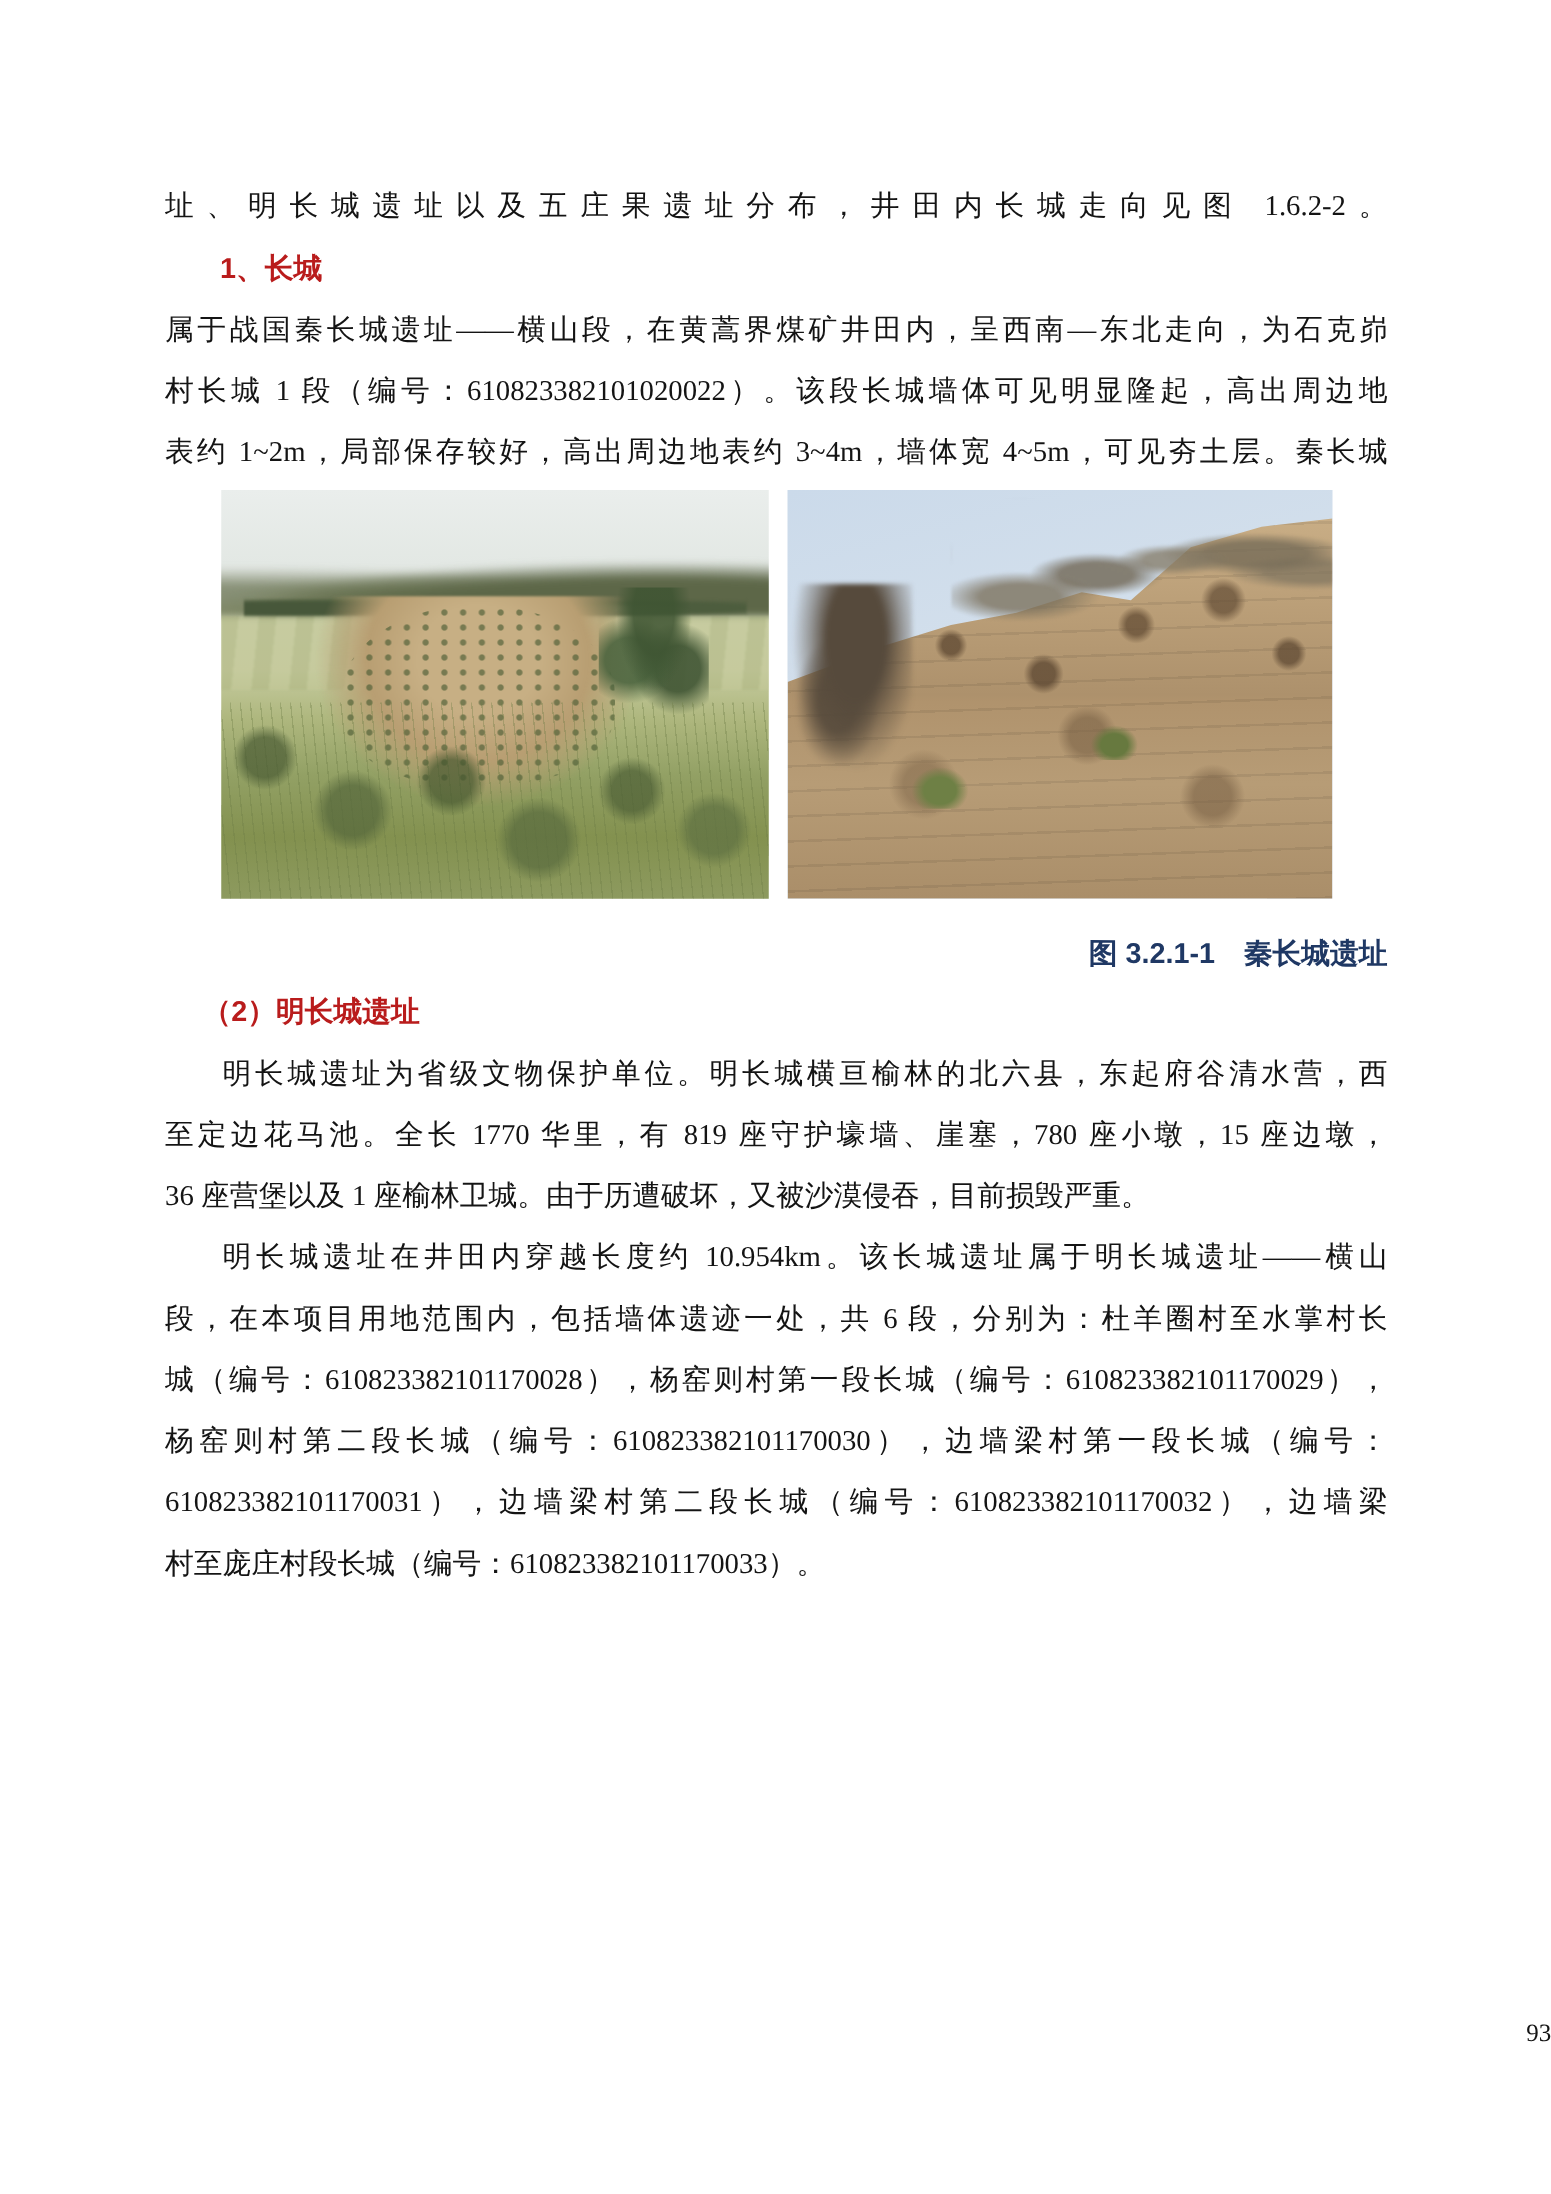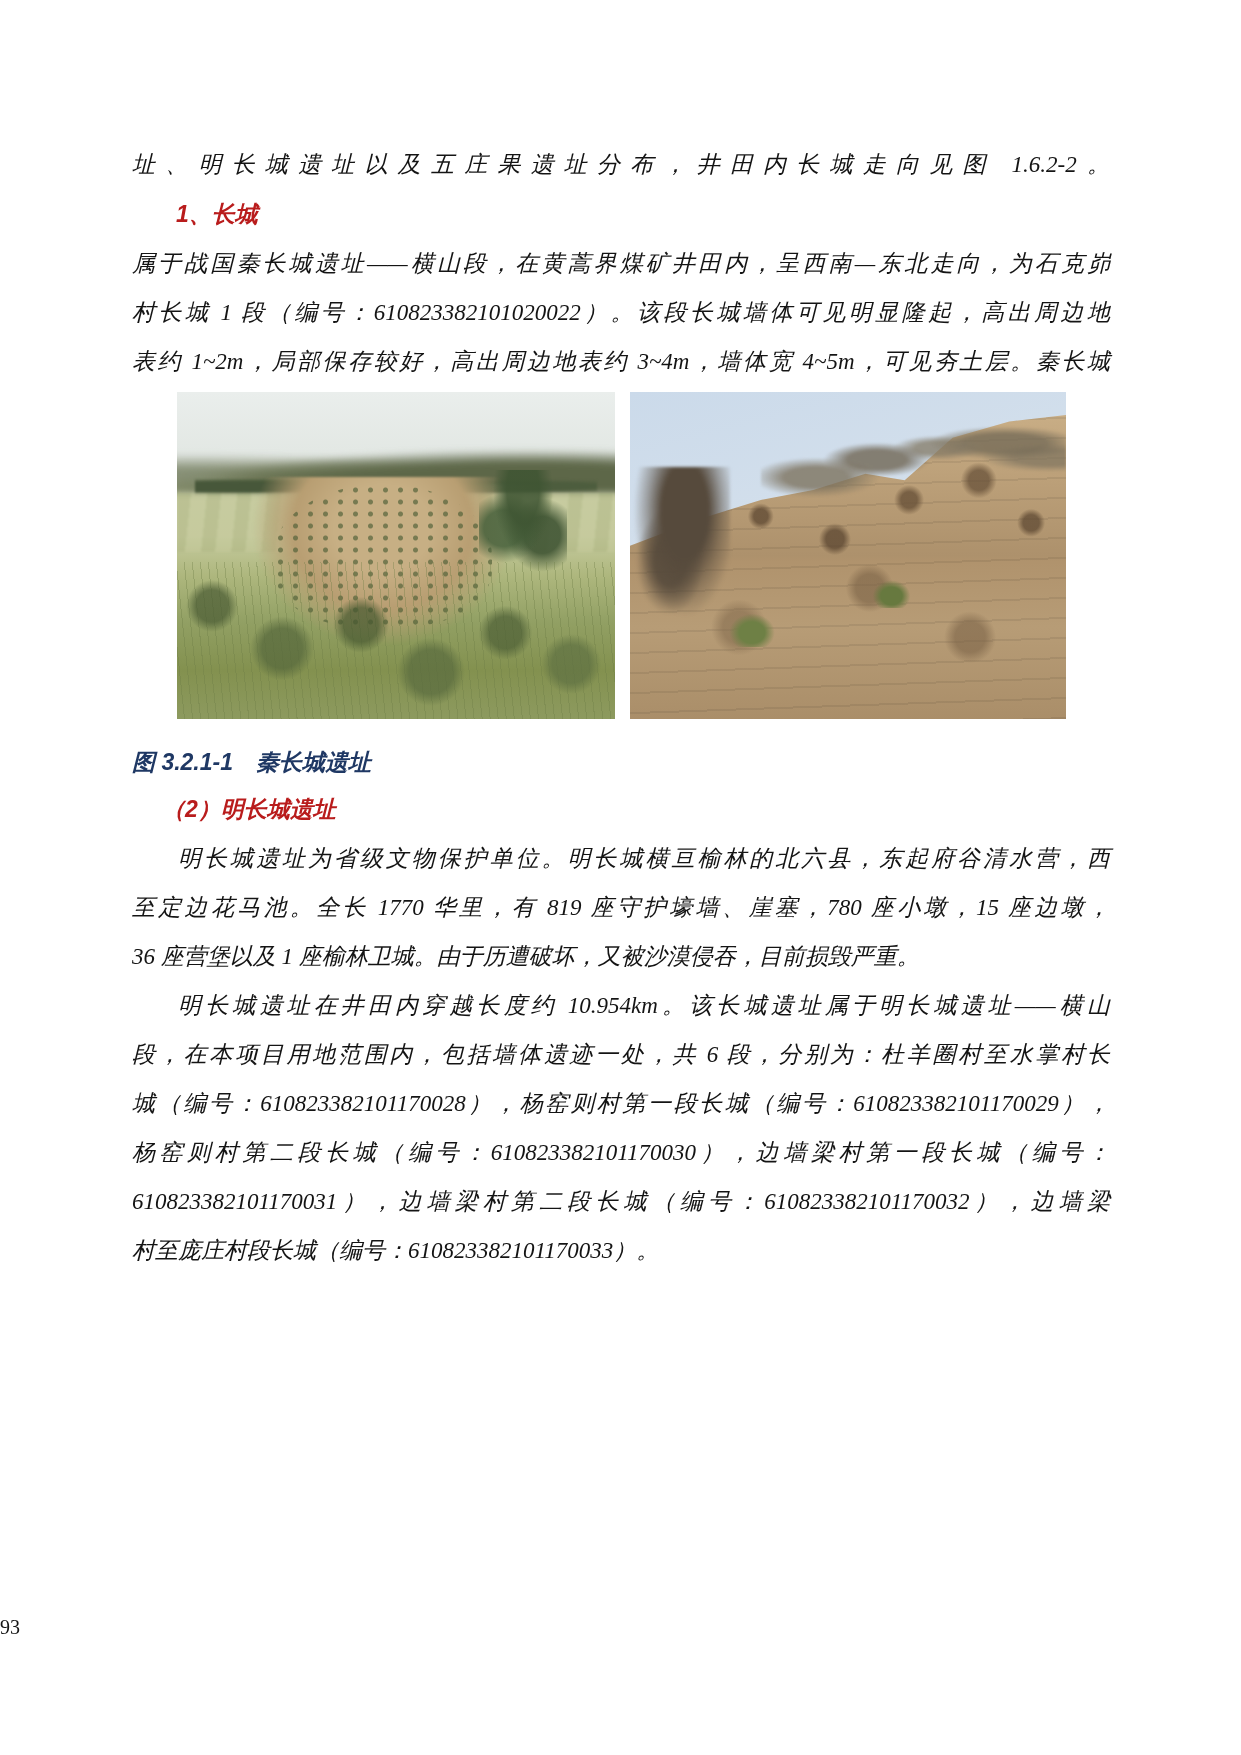--- a/index.html
+++ b/index.html
@@ -8,47 +8,46 @@
     width:1241px; height:1755px;
     background:#ffffff;
     font-family:"Liberation Serif","DejaVu Serif",serif;
     color:#141414;
     overflow:hidden;
   }
   .content {
     position:absolute;
     left:132px; top:140px;
     width:978px;
-    font-style:italic;
   }
   .line {
     font-size:23px;
     line-height:49px;
     white-space:pre-wrap;
   }
   .jl { text-align:justify; text-align-last:justify; }
   .indent { text-indent:46px; }
   .heading {
     font-family:"Liberation Sans","DejaVu Sans",sans-serif;
     font-weight:bold;
     color:#b91c1c;
   }
   .h-num  { text-indent:44px; margin-top:1px; }
   .h-sub  { text-indent:30px; }
   .caption {
-    text-align:left;
+    text-align:right;
     font-family:"Liberation Sans","DejaVu Sans",sans-serif;
     font-weight:bold;
     line-height:45px;
     margin-top:21px;
   }
   .pagenum {
     position:absolute;
     left:0; top:1612px; width:100%;
-    text-align:left;
+    text-align:right;
     font-size:20px;
     line-height:30px;
     color:#141414;
   }
 
   
   .photos {
     display:flex;
     gap:15px;
     margin:6px 0 0 45px;

